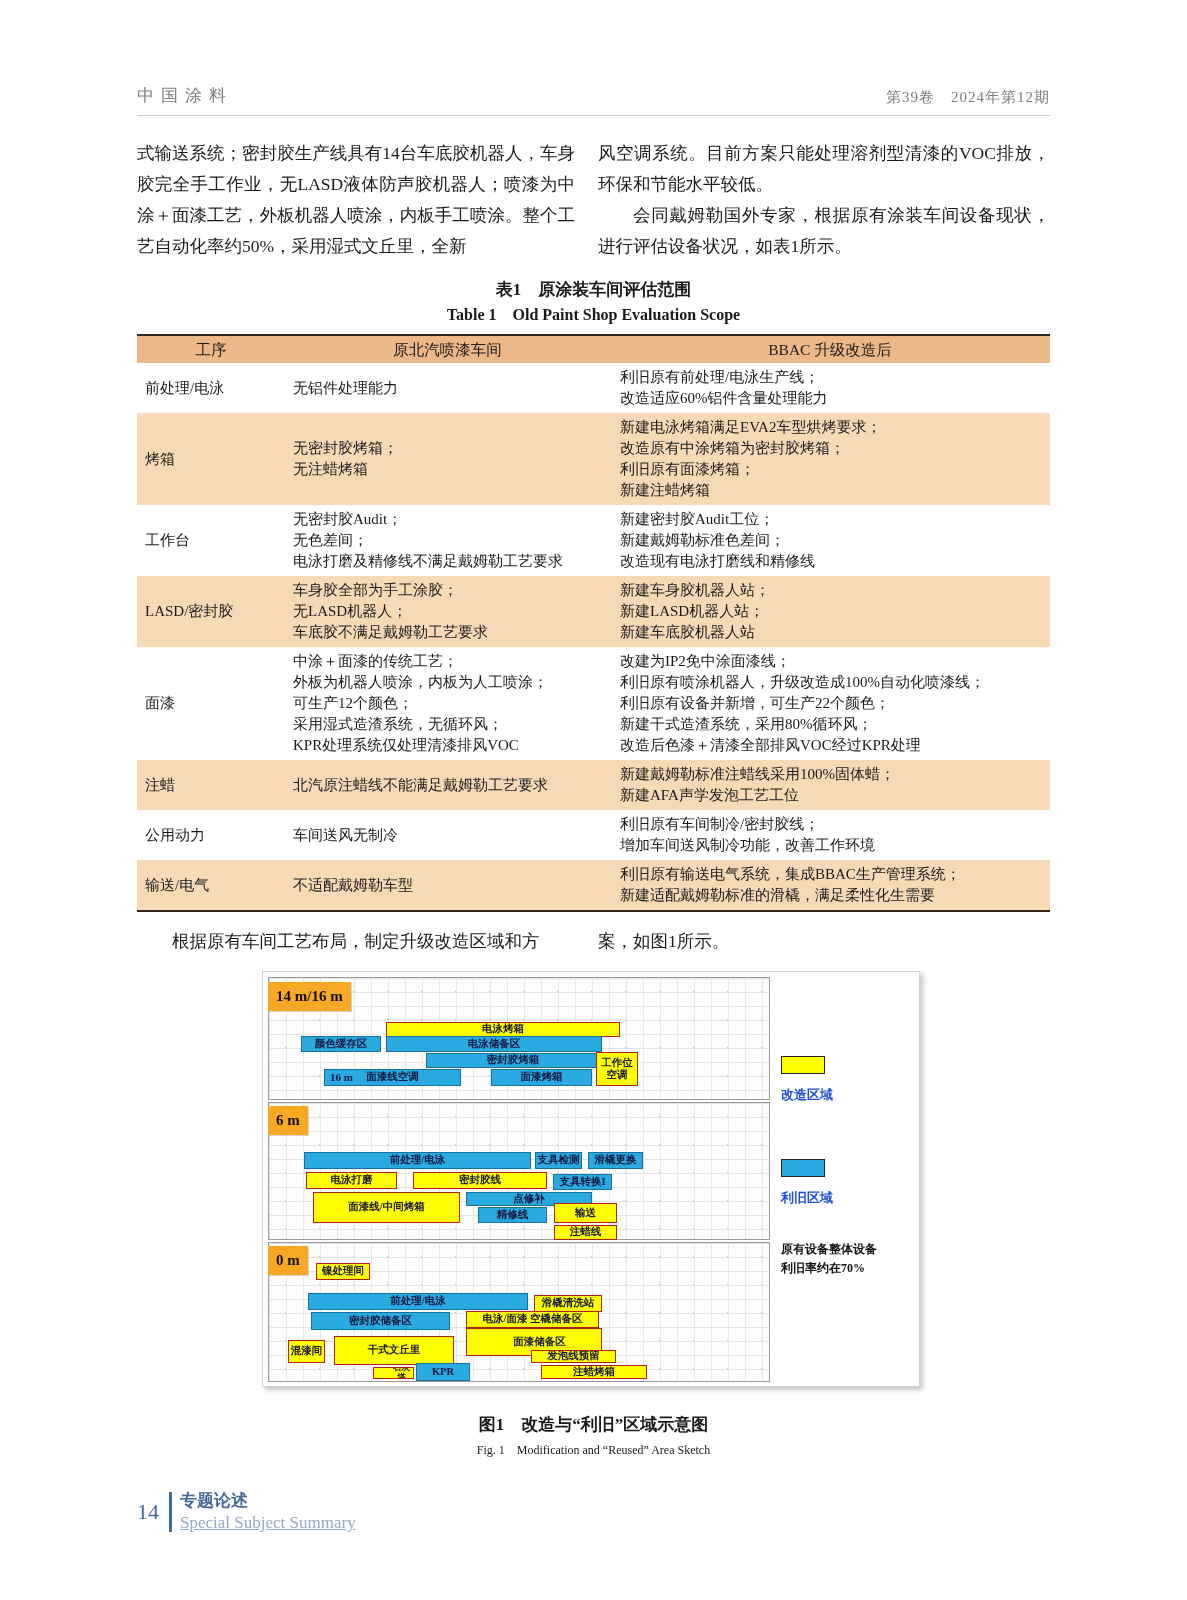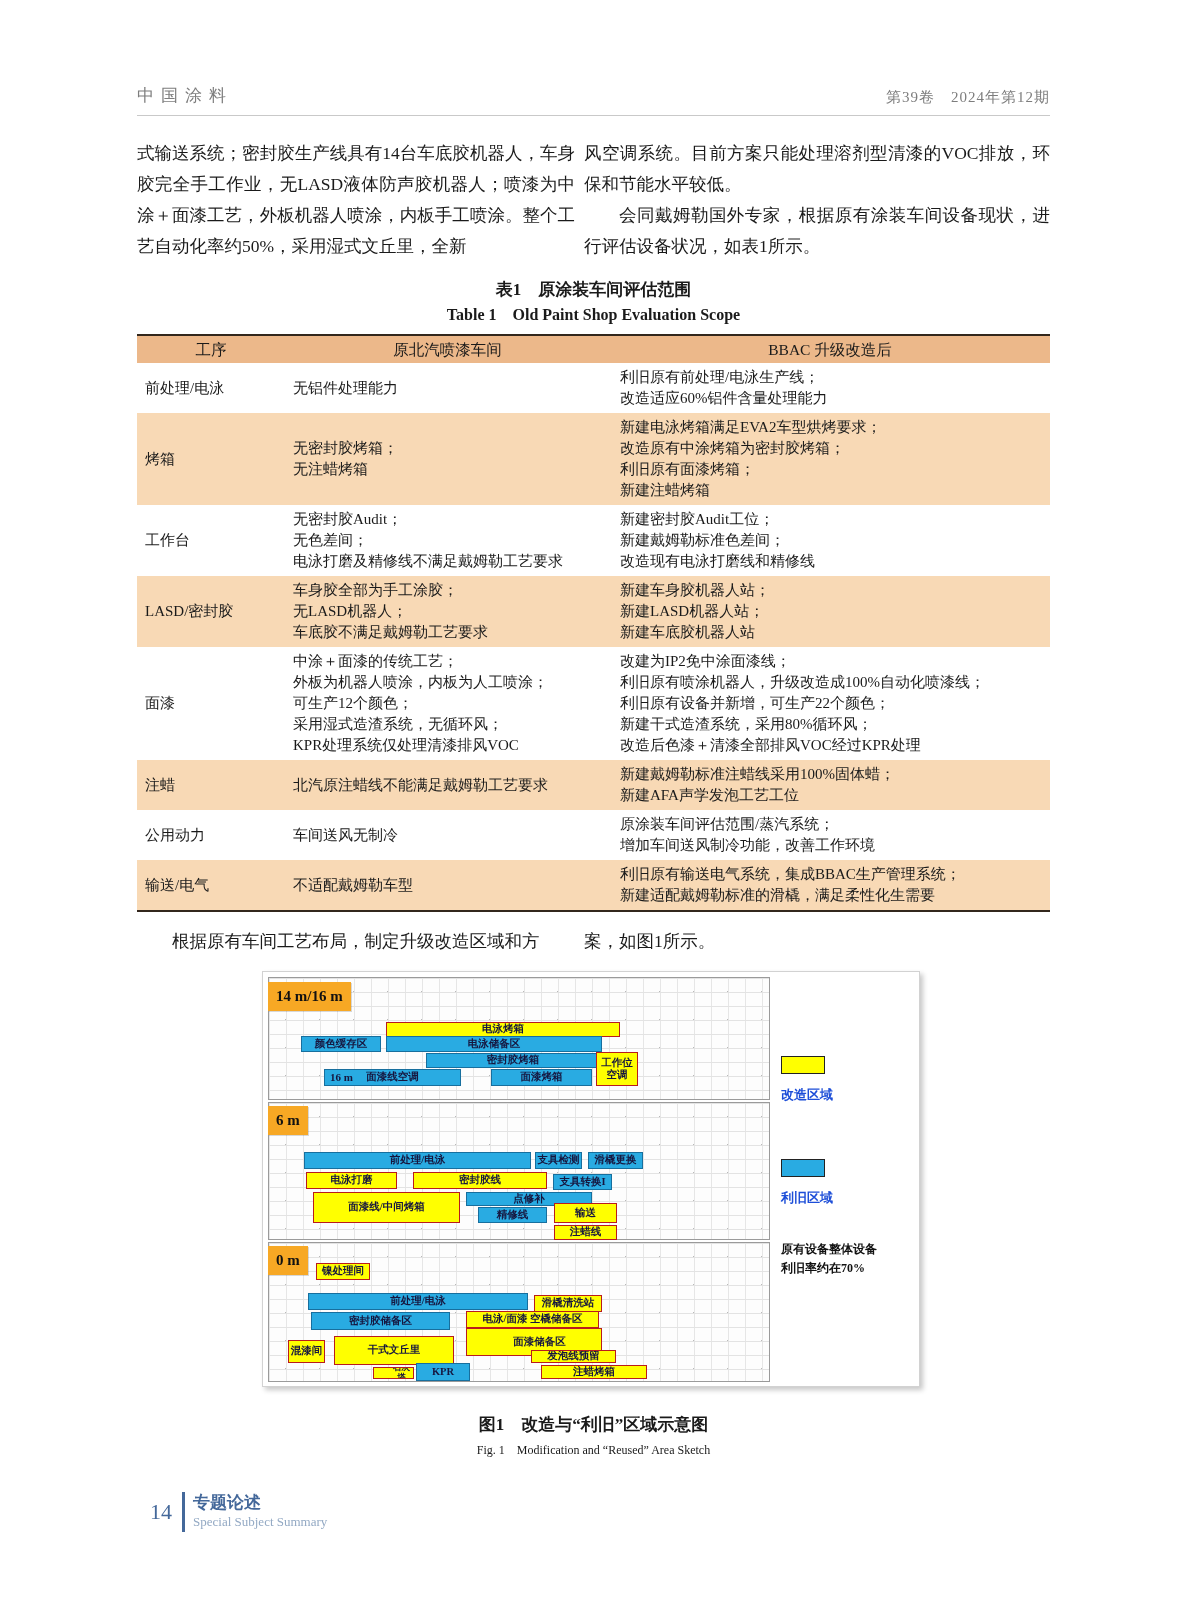--- a/index.html
+++ b/index.html
@@ -13,21 +13,21 @@
   }
   .content{padding:84px 137px 0 137px;}
 
   
   .hdr{display:flex;justify-content:space-between;align-items:flex-end;
        border-bottom:1px solid #c9c9c9;padding-bottom:8px;}
   .hdr .journal{font-size:17px;color:#7d7d7d;letter-spacing:7px;}
   .hdr .issue{font-size:15px;color:#7d7d7d;letter-spacing:1px;}
 
   
-  .cols{display:grid;grid-template-columns:438px 1fr;column-gap:9px;margin-top:22px;}
+  .cols{display:grid;grid-template-columns:438px 1fr;column-gap:23px;margin-top:22px;}
   .cols p{margin:0;font-size:17.5px;line-height:31px;text-align:justify;}
   p.indent{text-indent:2em;}
 
   
   .tbl-title-zh{margin-top:16px;text-align:center;font-size:17px;font-weight:bold;}
   .tbl-title-en{margin-top:4px;text-align:center;font-size:16px;font-weight:bold;}
   .tbl{margin-top:8px;border-top:2px solid #33271c;border-bottom:2px solid #33271c;}
   .trow,.thead{display:grid;grid-template-columns:148px 325px 1fr;}
   .thead{background:var(--tan-header);}
   .thead .c{justify-content:center;text-align:center;padding:3px 2px;font-size:15.5px;}
@@ -73,25 +73,25 @@
   .legend-swatch.mod{background:var(--mod-yellow);}
   .legend-swatch.reuse{background:var(--reuse-blue);}
   .legend-label{margin-top:12px;font-size:13px;font-weight:bold;color:#1d4ed8;}
   .fig-note{position:absolute;left:518px;top:268px;font-size:12px;font-weight:bold;
             line-height:1.6;color:#111;z-index:3;}
 
   .fig-cap-zh{margin-top:26px;text-align:center;font-size:17px;font-weight:bold;}
   .fig-cap-en{margin-top:6px;text-align:center;font-size:12px;font-weight:normal;}
 
   
-  .footer{position:absolute;left:137px;top:1492px;display:flex;align-items:center;margin-left:13px;}
+  .footer{position:absolute;left:137px;top:1492px;display:flex;align-items:center;}
   .footer .pageno{font-size:22px;color:var(--footer-blue);margin-right:10px;}
   .footer .bar{width:3px;height:40px;background:var(--footer-blue);margin-right:8px;}
   .footer .sec-zh{font-size:17px;font-weight:bold;color:var(--footer-blue);line-height:1.1;}
-  .footer .sec-en{font-size:13px;color:#93a9c4;margin-top:2px;}
+  .footer .sec-en{font-size:17px;color:#93a9c4;margin-top:2px;text-decoration:underline;}
 </style>
 </head>
 <body>
 
 <div class="page">
   <div class="content">
 
     <div class="hdr">
       <span class="journal">中国涂料</span>
       <span class="issue">第39卷　2024年第12期</span>
@@ -206,21 +206,21 @@
             </div>
           </div>
           <div class="trow">
             <div class="c c1">
               <div>公用动力</div>
             </div>
             <div class="c c2">
               <div>车间送风无制冷</div>
             </div>
             <div class="c c3">
-              <div>原涂装车间评估范围/蒸汽系统；</div>
+              <div>利旧原有车间制冷/密封胶线；</div>
               <div>增加车间送风制冷功能，改善工作环境</div>
             </div>
           </div>
           <div class="trow shaded">
             <div class="c c1">
               <div>输送/电气</div>
             </div>
             <div class="c c2">
               <div>不适配戴姆勒车型</div>
             </div>

